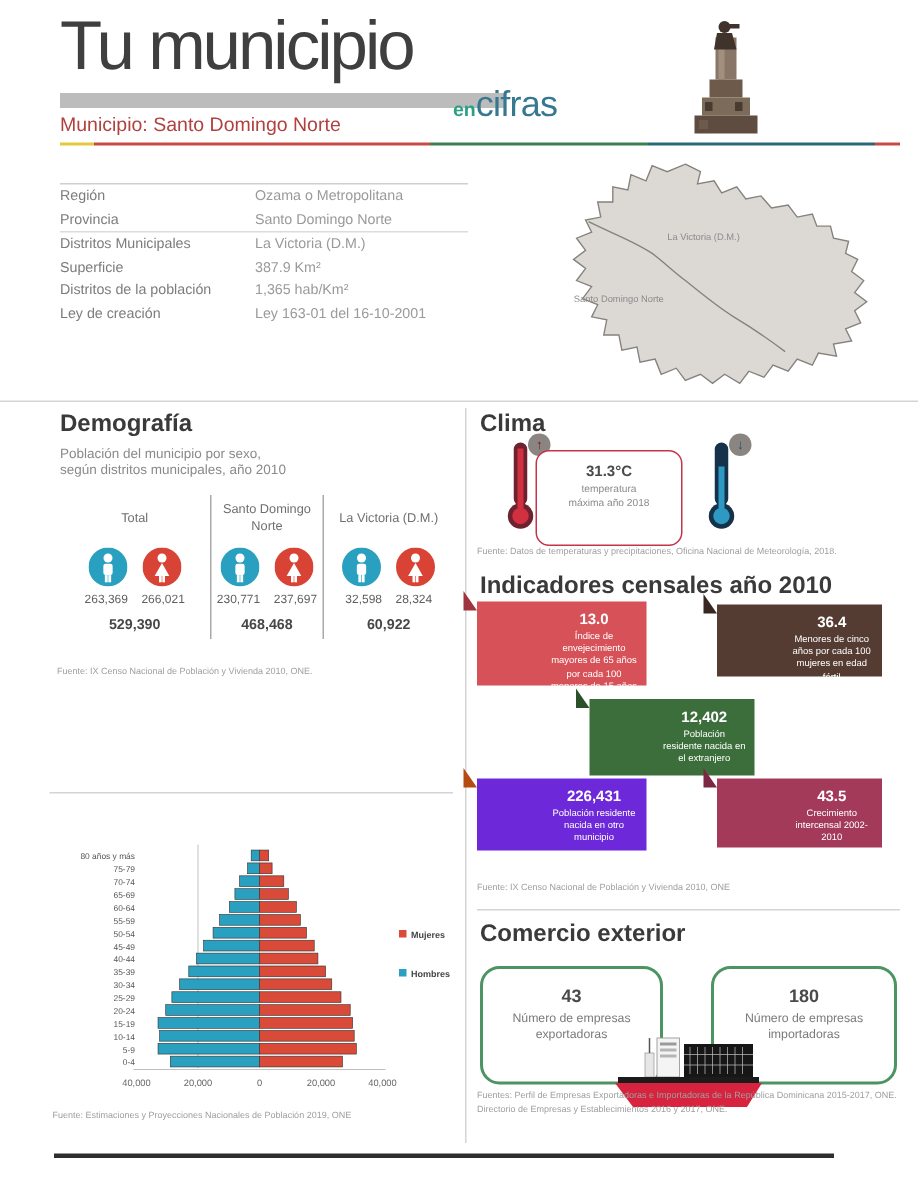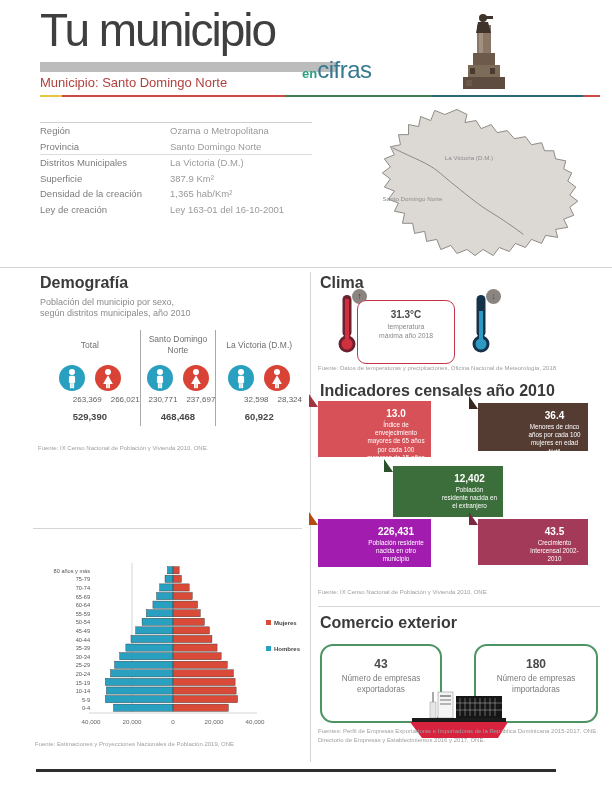--- a/index.html
+++ b/index.html
@@ -33,21 +33,21 @@
   .sub{font-size:9px;color:#8a8a8a;line-height:1.25;}
   .src{font-size:6px;color:#9f9f9f;line-height:1.55;}
   
   .demo-table{left:40px;top:330px;width:262px;display:flex;}
   .demo-col{text-align:center;padding-bottom:4px;}
   .demo-col.c0{width:100px;}
   .demo-col.c1{width:75px;border-left:1px solid #a9a9a9;}
   .demo-col.c2{width:86px;border-left:1px solid #a9a9a9;}
   .demo-head{font-size:8.5px;color:#6f6f6f;height:30px;display:flex;align-items:center;justify-content:center;line-height:1.25;padding:0 3px;}
   .demo-icons{display:flex;justify-content:center;gap:10px;margin-top:5px;}
-  .demo-nums{display:flex;justify-content:flex-end;gap:9px;font-size:8px;color:#5f5f5f;margin-top:4px;}
+  .demo-nums{display:flex;justify-content:center;gap:9px;font-size:8px;color:#5f5f5f;margin-top:4px;}
   .demo-total{font-size:9.5px;font-weight:bold;color:#474747;margin-top:7px;}
   
   .clima-card{width:96px;height:54px;border-radius:9px;text-align:center;padding-top:8px;background:#fff;}
   .clima-card.max{border:1.6px solid #c5354a;}
   .clima-card.min{border:1.6px solid #2e9ac4;}
   .clima-val{font-size:10px;font-weight:bold;color:#4a4a4a;}
   .clima-label{font-size:6.8px;color:#8a8a8a;line-height:1.35;margin-top:2px;}
   .badge{width:15px;height:15px;border-radius:50%;background:#8a8580;color:#fff;font-size:9px;line-height:15px;text-align:center;font-weight:bold;}
   .badge.up{color:#7e1c28;}
   .badge.down{color:#15527a;}
@@ -103,21 +103,21 @@
       </div>
     <div class="irow sep">
         <span class="ilabel">Distritos Municipales</span>
         <span class="ival">La Victoria (D.M.)</span>
       </div>
     <div class="irow">
         <span class="ilabel">Superficie</span>
         <span class="ival">387.9 Km²</span>
       </div>
     <div class="irow">
-        <span class="ilabel">Densidad de la creación</span>
+        <span class="ilabel">Distritos de la población</span>
         <span class="ival">1,365 hab/Km²</span>
       </div>
     <div class="irow">
         <span class="ilabel">Ley de creación</span>
         <span class="ival">Ley 163-01 del 16-10-2001</span>
       </div>
   </div>
 
   <svg class="abs" style="left:338px;top:106px;" width="262" height="154" viewBox="0 0 260 152">
     <path fill="#dcd9d5" stroke="#85817c" stroke-width="0.9" d="M118,3 L128,8 L126,16 L137,14 L142,22 L152,18 L158,26 L168,24 L175,32 L186,30 L192,38 L202,36 L205,44 L214,44 L216,52 L226,54 L224,62 L232,66 L228,74 L236,80 L230,88 L238,94 L230,100 L234,108 L224,112 L228,120 L216,122 L218,130 L206,128 L202,136 L192,132 L186,140 L176,136 L170,144 L160,140 L154,148 L144,142 L136,148 L128,142 L118,146 L112,138 L102,142 L98,132 L88,134 L86,124 L76,126 L74,116 L64,116 L66,106 L56,104 L60,96 L50,92 L56,84 L46,80 L52,72 L44,66 L52,60 L46,52 L56,48 L52,40 L62,38 L60,28 L70,28 L70,18 L80,20 L82,10 L92,14 L96,4 L106,8 Z"></path>
@@ -332,21 +332,21 @@
   <div class="abs ibox" style="left: 478px; top: 403px; width: 110px; height: 48px; background: rgb(85, 60, 51);">
     <i class="fold" style="border-bottom-color: rgb(56, 38, 32);"></i>
     <div class="ibox-val">36.4</div>
     <div class="ibox-label">Menores de cinco años por cada 100 mujeres en edad fértil</div>
   </div>
   <div class="abs ibox" style="left: 393px; top: 466px; width: 110px; height: 51px; background: rgb(60, 110, 59);">
     <i class="fold" style="border-bottom-color: rgb(42, 81, 41);"></i>
     <div class="ibox-val">12,402</div>
     <div class="ibox-label">Población residente nacida en el extranjero</div>
   </div>
-  <div class="abs ibox" style="left: 318px; top: 519px; width: 113px; height: 48px; background: #a21caf;">
+  <div class="abs ibox" style="left: 318px; top: 519px; width: 113px; height: 48px; background: #6d28d9;">
     <i class="fold" style="border-bottom-color: rgb(179, 75, 18);"></i>
     <div class="ibox-val">226,431</div>
     <div class="ibox-label">Población residente nacida en otro municipio</div>
   </div>
   <div class="abs ibox" style="left: 478px; top: 519px; width: 110px; height: 46px; background: rgb(164, 58, 90);">
     <i class="fold" style="border-bottom-color: rgb(124, 40, 67);"></i>
     <div class="ibox-val">43.5</div>
     <div class="ibox-label">Crecimiento intercensal 2002-2010</div>
   </div>
 

